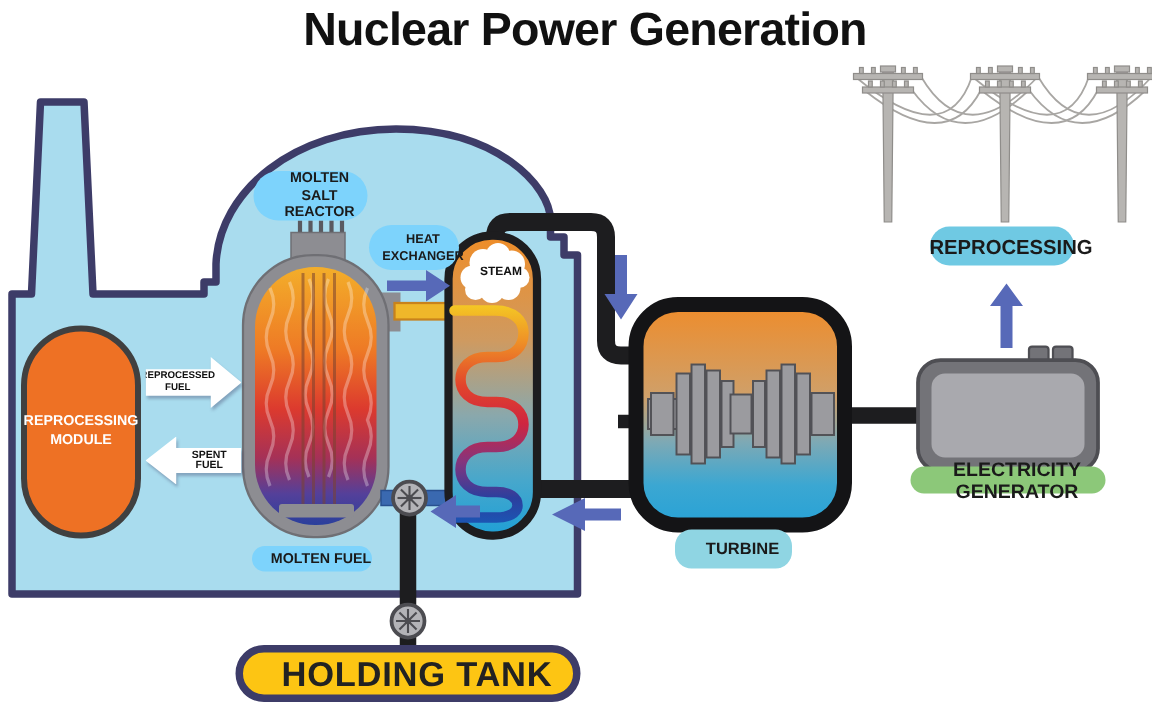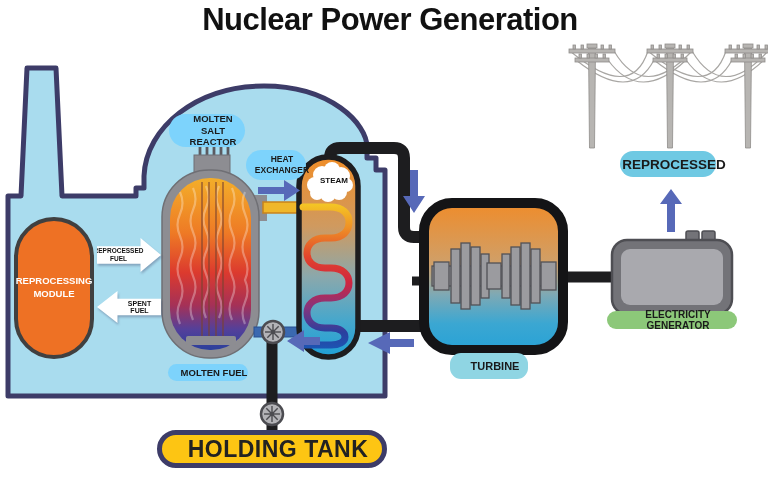--- a/index.html
+++ b/index.html
@@ -21,21 +21,21 @@
   .reproc-arrow{left:97px;top:238px;width:64px;height:34px;}
   .reproc-arrow .arrow-white{clip-path:polygon(0 24%,68% 24%,68% 0,100% 50%,68% 100%,68% 76%,0 76%);
        font-size:6.5px;line-height:1.25;padding-right:21px;}
   .spent-arrow{left:97px;top:291px;width:64px;height:32px;}
   .spent-arrow .arrow-white{clip-path:polygon(100% 24%,32% 24%,32% 0,0 50%,32% 100%,32% 76%,100% 76%);
        font-size:7px;padding-left:21px;}
   .molten-fuel-badge{left:168px;top:364px;width:80px;height:17px;font-size:9.5px;border-radius:9px;}
   .holding-tank{left:157px;top:430px;width:230px;height:38px;background:#fdc513;
        border:5px solid #3d3c68;border-radius:27px;font-size:23px;color:#222;letter-spacing:.5px;}
   .turbine-badge{left:450px;top:353px;width:78px;height:26px;background:#8fd5e3;border-radius:11px;font-size:11px;}
-  .gen-badge{left:607px;top:311px;width:130px;height:18px;background:#8cc879;border-radius:9px;font-size:10px;}
+  .gen-badge{left:607px;top:311px;width:130px;height:18px;background:#8cc879;border-radius:9px;font-size:13px;}
   .elec-badge{left:620px;top:151px;width:96px;height:26px;background:#6fc9e3;border-radius:13px;font-size:13.5px;}
 </style>
 </head>
 <body>
 
 <div class="stage">
 
 <svg width="768" height="485" viewBox="0 0 768 485">
   <defs>
     <linearGradient id="reactorGrad" gradientUnits="userSpaceOnUse" x1="0" y1="178" x2="0" y2="350">
@@ -260,15 +260,15 @@
 </div>
 
 <div class="lbl pill-yellow molten-fuel-badge">MOLTEN FUEL</div>
 
 <div class="lbl holding-tank">HOLDING TANK</div>
 
 <div class="lbl turbine-badge">TURBINE</div>
 
 <div class="lbl gen-badge">ELECTRICITY GENERATOR</div>
 
-<div class="lbl elec-badge">REPROCESSED</div>
+<div class="lbl elec-badge">REPROCESSING</div>
 
 </div>
 
 </body></html>

